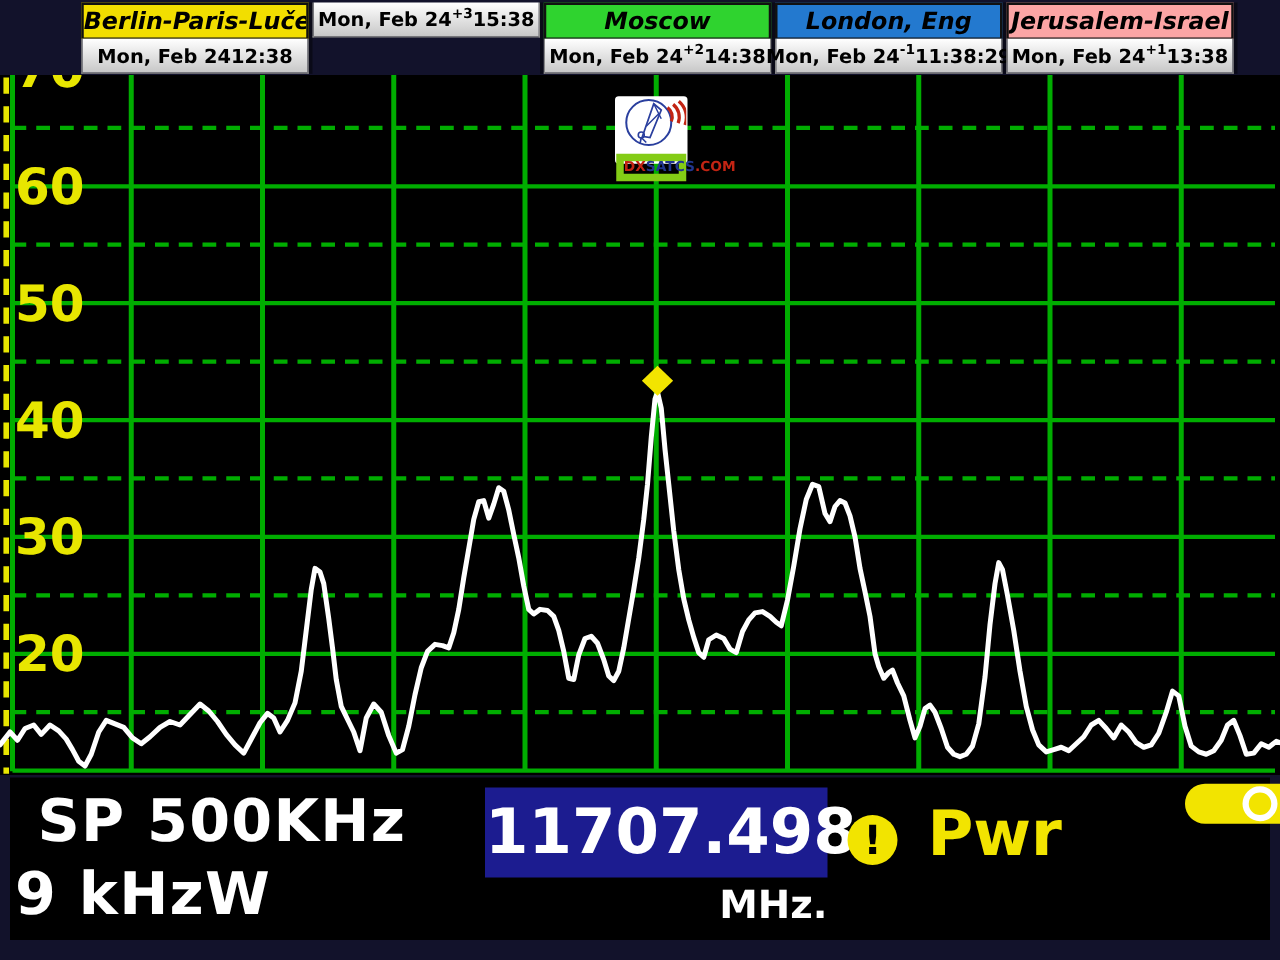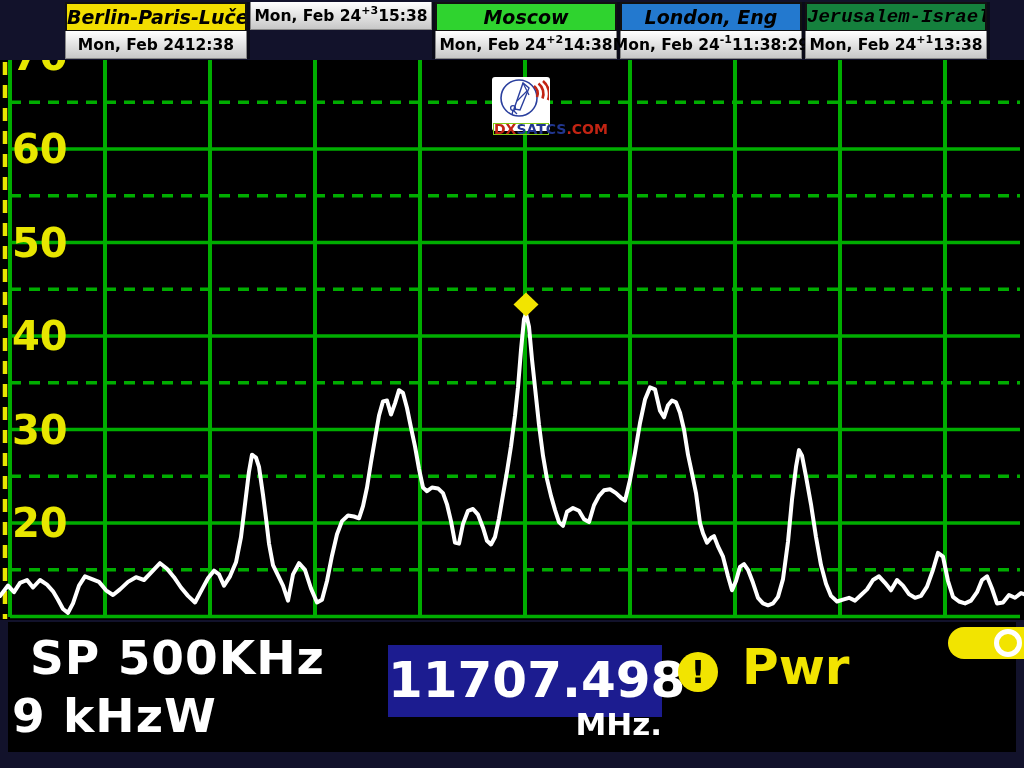--- a/index.html
+++ b/index.html
@@ -25,32 +25,32 @@
   #plot-svg .v{stroke-width:4;}
   #plot-svg .dash{stroke-dasharray:11 8;}
   #plot-svg .ax{stroke:var(--ylab);stroke-width:4.5;stroke-dasharray:13 10;fill:none;}
   #plot-svg .ylab{fill:var(--ylab);font:bold 40px "DejaVu Sans",sans-serif;}
   #plot-svg .trace{fill:none;stroke:var(--trace);stroke-width:4;stroke-linejoin:round;stroke-linecap:round;}
   #plot-svg .marker{fill:var(--accent);}
 
   
   .logo{position:absolute;left:492px;top:77px;width:58px;height:54px;background:#fff;
         border-radius:3px;text-align:center;}
-  .logo-text{display:block;font-size:14px;font-weight:bold;letter-spacing:0;
-             border:1px solid #84cc16;margin:0 1px;line-height:10px;}
+  .logo-text{display:block;font-size:11px;font-weight:bold;letter-spacing:0;
+             border:6px solid #84cc16;margin:0 1px;line-height:10px;}
   .lt-red{color:#c22413;} .lt-blue{color:#21368f;}
 
   
   .panel{position:absolute;left:8px;top:622px;width:1008px;height:130px;background:#000;}
   .big{position:absolute;color:#fff;font-weight:bold;white-space:nowrap;}
   .sp-label{left:30px;top:630px;font-size:47px;letter-spacing:1px;}
   .rbw-label{left:12px;top:688px;font-size:47px;letter-spacing:1px;}
   .freq-box{position:absolute;left:388px;top:630px;width:274px;height:72px;
             background:var(--freqbox);color:#fff;font-weight:bold;font-size:50px;
-            text-align:center;line-height:70px;margin-top:15px;}
+            text-align:center;line-height:70px;}
   .freq-unit{left:388px;top:706px;width:274px;text-align:right;font-size:31px;}
   .warn{position:absolute;left:678px;top:652px;width:40px;height:40px;border-radius:50%;
         background:var(--accent);color:#000;font-weight:bold;font-size:32px;
         text-align:center;line-height:40px;}
   .pwr-label{left:742px;top:638px;font-size:50px;color:var(--accent);}
   .pwr-value{right:6px;top:696px;font-size:50px;color:var(--accent);}
   .toggle{position:absolute;left:948px;top:627px;width:80px;height:32px;
           background:var(--accent);border-radius:16px 0 0 16px;}
   .toggle-thumb{position:absolute;right:6px;top:2px;width:18px;height:18px;
                 border:5px solid #fff;border-radius:50%;}
@@ -86,21 +86,21 @@
     </div>
     <div class="clock">
       <div class="clock-city" style="background: rgb(35, 121, 207);">London, Eng</div>
       <div class="clock-time-row">
         <span>Mon, Feb 24</span>
         <span class="clock-offset">-1</span>
         <span>11:38:29</span>
       </div>
     </div>
     <div class="clock">
-      <div class="clock-city" style="background: #15803d; font-family: Liberation Mono, monospace;">Jerusalem-Israel</div>
+      <div class="clock-city" style="background: #fca5a5;">Jerusalem-Israel</div>
       <div class="clock-time-row">
         <span>Mon, Feb 24</span>
         <span class="clock-offset">+1</span>
         <span>13:38</span>
       </div>
     </div>
   </div>
 
   <div class="plot">
     <svg id="plot-svg" width="1024" height="560" viewBox="0 60 1024 560">

